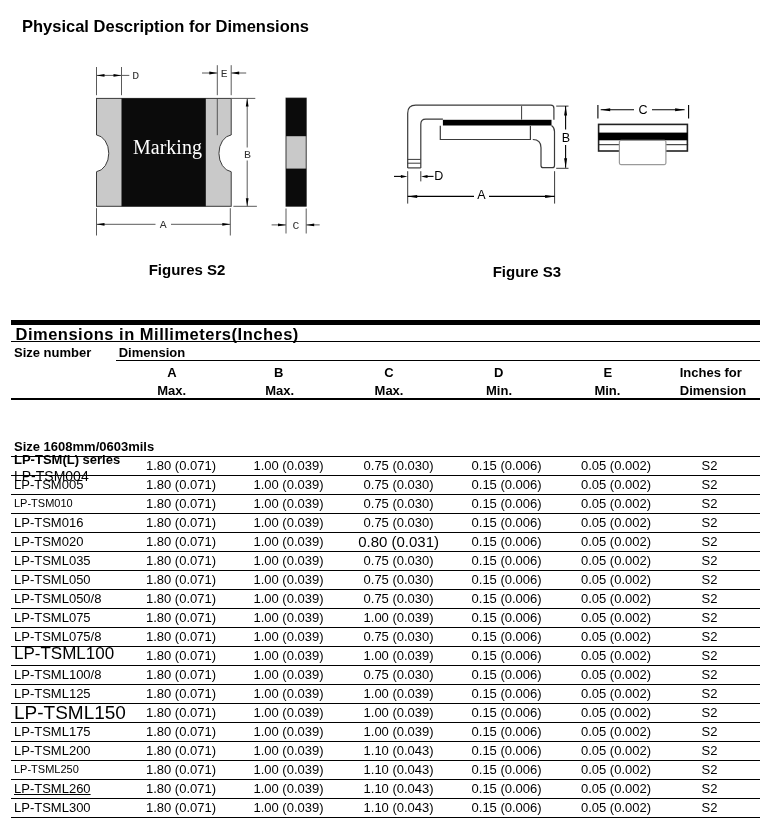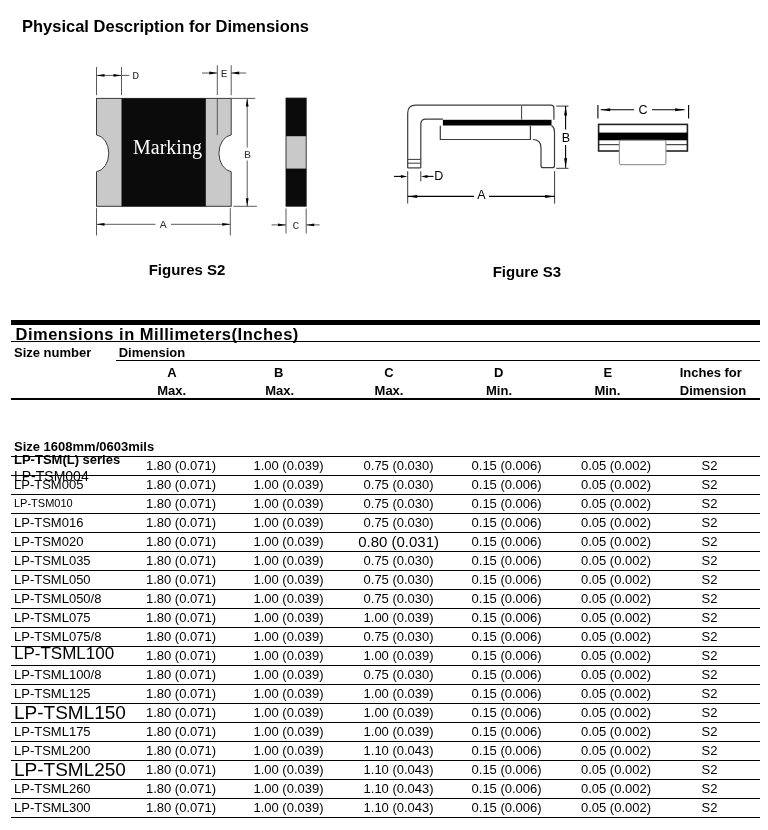--- a/index.html
+++ b/index.html
@@ -240,28 +240,28 @@
 <div style="position:absolute;left:506.6px;top:725.1px;transform:translateX(-50%);font-size:13px;line-height:13px;white-space:nowrap;">0.15 (0.006)</div>
 <div style="position:absolute;left:616.0px;top:725.1px;transform:translateX(-50%);font-size:13px;line-height:13px;white-space:nowrap;">0.05 (0.002)</div>
 <div style="position:absolute;left:709.5px;top:725.1px;transform:translateX(-50%);font-size:13px;line-height:13px;white-space:nowrap;">S2</div>
 <div style="position:absolute;left:14.0px;top:744.1px;font-size:13px;line-height:13px;white-space:nowrap;">LP-TSML200</div>
 <div style="position:absolute;left:181.0px;top:744.1px;transform:translateX(-50%);font-size:13px;line-height:13px;white-space:nowrap;">1.80 (0.071)</div>
 <div style="position:absolute;left:288.5px;top:744.1px;transform:translateX(-50%);font-size:13px;line-height:13px;white-space:nowrap;">1.00 (0.039)</div>
 <div style="position:absolute;left:398.6px;top:744.1px;transform:translateX(-50%);font-size:13px;line-height:13px;white-space:nowrap;">1.10 (0.043)</div>
 <div style="position:absolute;left:506.6px;top:744.1px;transform:translateX(-50%);font-size:13px;line-height:13px;white-space:nowrap;">0.15 (0.006)</div>
 <div style="position:absolute;left:616.0px;top:744.1px;transform:translateX(-50%);font-size:13px;line-height:13px;white-space:nowrap;">0.05 (0.002)</div>
 <div style="position:absolute;left:709.5px;top:744.1px;transform:translateX(-50%);font-size:13px;line-height:13px;white-space:nowrap;">S2</div>
-<div style="position:absolute;left:14.0px;top:763.1px;font-size:19px;line-height:13px;white-space:nowrap;">LP-TSML250</div>
+<div style="position:absolute;left:14.0px;top:763.1px;font-size:11px;line-height:13px;white-space:nowrap;">LP-TSML250</div>
 <div style="position:absolute;left:181.0px;top:763.1px;transform:translateX(-50%);font-size:13px;line-height:13px;white-space:nowrap;">1.80 (0.071)</div>
 <div style="position:absolute;left:288.5px;top:763.1px;transform:translateX(-50%);font-size:13px;line-height:13px;white-space:nowrap;">1.00 (0.039)</div>
 <div style="position:absolute;left:398.6px;top:763.1px;transform:translateX(-50%);font-size:13px;line-height:13px;white-space:nowrap;">1.10 (0.043)</div>
 <div style="position:absolute;left:506.6px;top:763.1px;transform:translateX(-50%);font-size:13px;line-height:13px;white-space:nowrap;">0.15 (0.006)</div>
 <div style="position:absolute;left:616.0px;top:763.1px;transform:translateX(-50%);font-size:13px;line-height:13px;white-space:nowrap;">0.05 (0.002)</div>
 <div style="position:absolute;left:709.5px;top:763.1px;transform:translateX(-50%);font-size:13px;line-height:13px;white-space:nowrap;">S2</div>
-<div style="position:absolute;left:14.0px;top:782.1px;font-size:13px;line-height:13px;white-space:nowrap;">LP-TSML260</div>
+<div style="position:absolute;left:14.0px;top:782.1px;font-size:13px;line-height:13px;white-space:nowrap;text-decoration:underline;">LP-TSML260</div>
 <div style="position:absolute;left:181.0px;top:782.1px;transform:translateX(-50%);font-size:13px;line-height:13px;white-space:nowrap;">1.80 (0.071)</div>
 <div style="position:absolute;left:288.5px;top:782.1px;transform:translateX(-50%);font-size:13px;line-height:13px;white-space:nowrap;">1.00 (0.039)</div>
 <div style="position:absolute;left:398.6px;top:782.1px;transform:translateX(-50%);font-size:13px;line-height:13px;white-space:nowrap;">1.10 (0.043)</div>
 <div style="position:absolute;left:506.6px;top:782.1px;transform:translateX(-50%);font-size:13px;line-height:13px;white-space:nowrap;">0.15 (0.006)</div>
 <div style="position:absolute;left:616.0px;top:782.1px;transform:translateX(-50%);font-size:13px;line-height:13px;white-space:nowrap;">0.05 (0.002)</div>
 <div style="position:absolute;left:709.5px;top:782.1px;transform:translateX(-50%);font-size:13px;line-height:13px;white-space:nowrap;">S2</div>
 <div style="position:absolute;left:14.0px;top:801.1px;font-size:13px;line-height:13px;white-space:nowrap;">LP-TSML300</div>
 <div style="position:absolute;left:181.0px;top:801.1px;transform:translateX(-50%);font-size:13px;line-height:13px;white-space:nowrap;">1.80 (0.071)</div>
 <div style="position:absolute;left:288.5px;top:801.1px;transform:translateX(-50%);font-size:13px;line-height:13px;white-space:nowrap;">1.00 (0.039)</div>
 <div style="position:absolute;left:398.6px;top:801.1px;transform:translateX(-50%);font-size:13px;line-height:13px;white-space:nowrap;">1.10 (0.043)</div>

